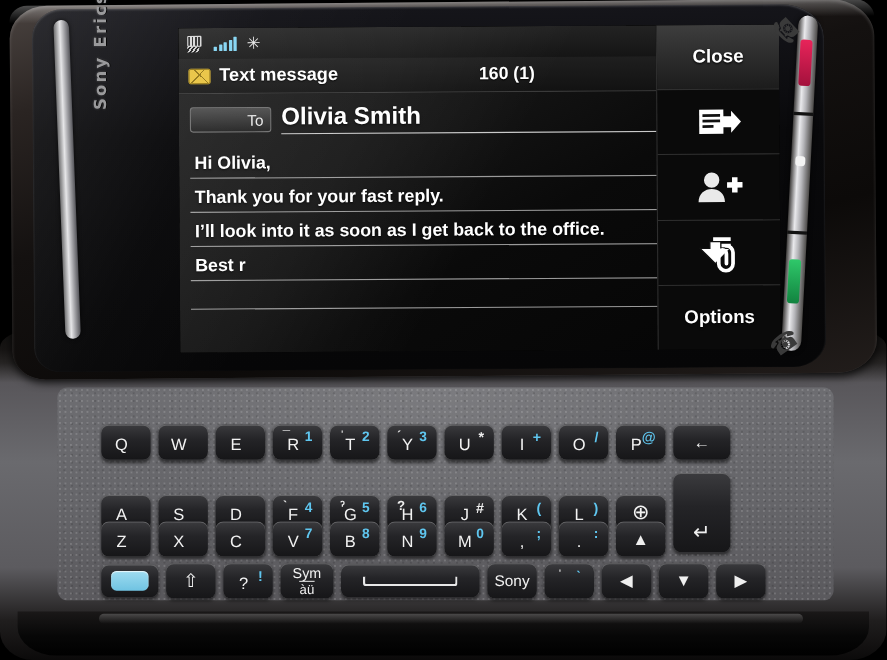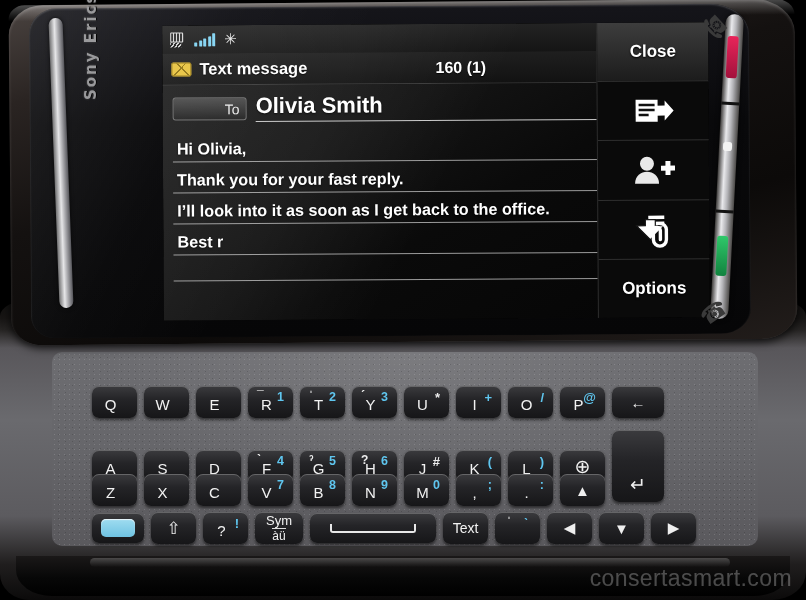--- a/index.html
+++ b/index.html
@@ -519,32 +519,31 @@
         <span class="supw" style="color:#5fc6ef">!</span>
       </div>
     <div class="key k-sym plain">
       <span class="s1">Sym</span>
       <span class="s2">àü</span>
     </div>
     <div class="key k-space plain">
       <span style="display:block;width:86px;height:9px;border:2px solid #e8e8e8;border-top:none;border-radius:0 0 3px 3px;"></span>
     </div>
     <div class="key k40 plain">
-        <span class="main" style="font-size:14px">Text</span>
+        <span class="main" style="font-size:14px">Sony</span>
       </div>
     <div class="key k40">
         <span class="presup" style="left:12px">ˈ</span>
         <span class="supw" style="right:12px;color:#5fc6ef">ˋ</span>
       </div>
     <div class="key k40 plain">
         <span class="main arrow">◀</span>
       </div>
     <div class="key k40 plain">
         <span class="main arrow">▼</span>
       </div>
     <div class="key k40 plain">
         <span class="main arrow">▶</span>
       </div>
   </div>
 
-  <div style="position:absolute;right:14px;bottom:8px;color:rgba(235,235,235,.30);font-size:23px;letter-spacing:.4px;font-family:'Liberation Sans',sans-serif;">consertasmart.com</div>
 
 </div>
 
 </body></html>

